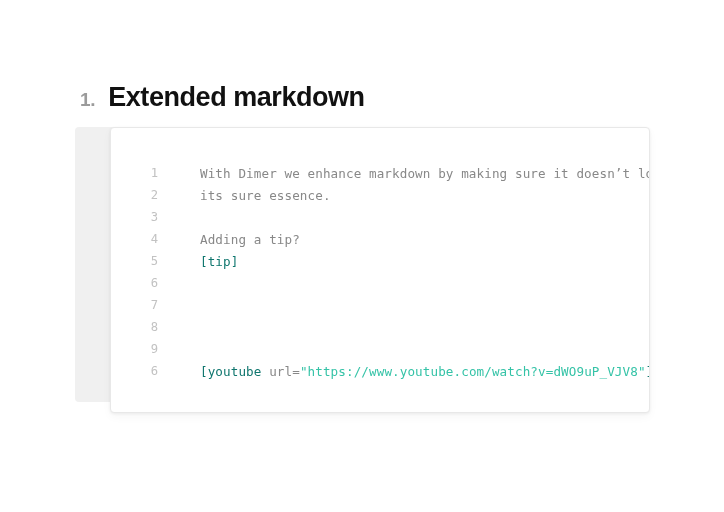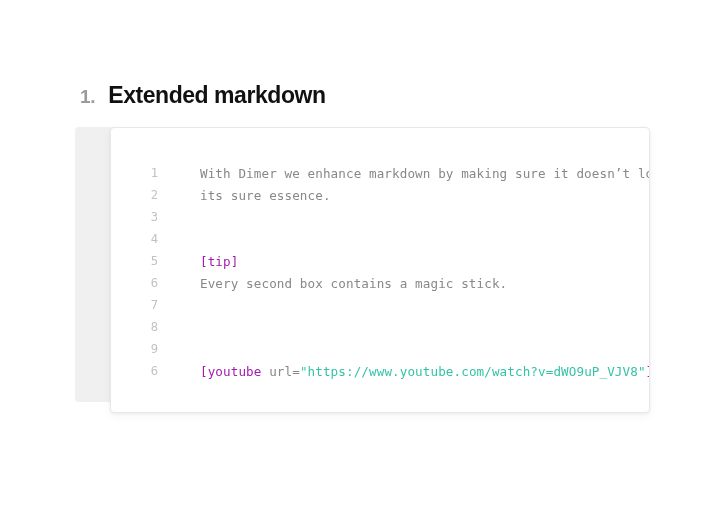--- a/index.html
+++ b/index.html
@@ -30,21 +30,21 @@
     white-space: nowrap;
   }
   .heading-number {
     font-size: 19px;
     font-weight: bold;
     color: #9b9b9b;
     letter-spacing: -0.3px;
     margin-right: 13px;
   }
   .heading-title {
-    font-size: 23px;
+    font-size: 27px;
     font-weight: bold;
     color: #111111;
     letter-spacing: -0.45px;
   }
 
   
   .codeblock {
     position: absolute;
     left: 75px;
     top: 127px;
@@ -105,21 +105,21 @@
   }
 
   .line-content {
     flex: 1 1 auto;
     padding-left: 42px;
     color: #888888;
     white-space: pre;
     letter-spacing: 0.1px;
   }
 
-  .tok-tag { color: #a21caf; }
+  .tok-tag { color: #0f766e; }
   .tok-string { color: #35c3a7; }
   .tok-plain { color: #888888; }
 </style>
 </head>
 <body>
 
 <div class="page">
 
   <div class="heading">
     <span class="heading-number">1.</span>
@@ -137,28 +137,28 @@
           <div class="code-line">
             <span class="line-number">2</span>
             <span class="line-content"><span class="tok-plain">its sure essence.</span></span>
           </div>
           <div class="code-line">
             <span class="line-number">3</span>
             <span class="line-content"><span class="tok-plain"></span></span>
           </div>
           <div class="code-line">
             <span class="line-number">4</span>
+            <span class="line-content"><span class="tok-plain">Adding a tip?</span></span>
           </div>
           <div class="code-line">
             <span class="line-number">5</span>
             <span class="line-content"><span class="tok-tag">[tip]</span></span>
           </div>
           <div class="code-line">
             <span class="line-number">6</span>
-            <span class="line-content"><span class="tok-plain">Every second box contains a magic stick.</span></span>
           </div>
           <div class="code-line">
             <span class="line-number">7</span>
           </div>
           <div class="code-line">
             <span class="line-number">8</span>
             <span class="line-content"><span class="tok-plain"></span></span>
           </div>
           <div class="code-line">
             <span class="line-number">9</span>

